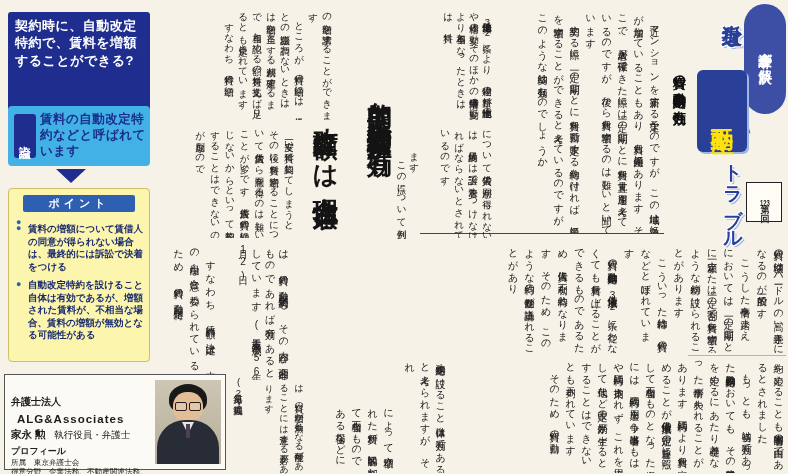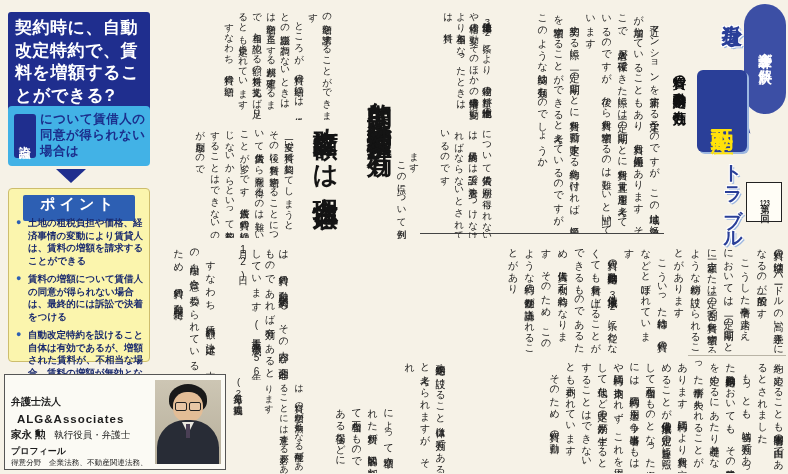--- a/index.html
+++ b/index.html
@@ -84,21 +84,21 @@
   .b7{left:222px;top:242px;width:68px;height:138px;line-height:13.5px;font-size:10px;letter-spacing:1.6px;}
   .b8{left:152px;top:242px;width:66px;height:138px;line-height:16px;font-size:10px;letter-spacing:1.6px;}
   .b9{left:446px;top:356px;width:340px;height:117px;line-height:16px;font-size:10px;}
   .b10{left:398px;top:356px;width:50px;height:117px;line-height:15.5px;font-size:10px;letter-spacing:0.6px;}
   .b11{left:312px;top:402px;width:84px;height:71px;line-height:16px;font-size:10px;}
   .b12{left:244px;top:378px;width:62px;height:96px;line-height:15px;font-size:9px;letter-spacing:-0.2px;}
   
   .qbox{
     position:absolute;left:8px;top:12px;width:142px;height:118px;
     background:#1f2e8e;border-radius:3px;color:#fff;
-    font-size:17px;font-weight:900;line-height:1.33;letter-spacing:0.5px;
+    font-size:13px;font-weight:900;line-height:1.33;letter-spacing:0.5px;
     padding:5px 7px;box-sizing:border-box;
   }
   .ronten{
     position:absolute;left:8px;top:106px;width:142px;height:60px;
     background:#42b2e6;border-radius:4px;box-sizing:border-box;padding:6px 5px 5px 6px;
   }
   .ronten-label{
     position:absolute;left:6px;top:8px;width:22px;height:44px;
     background:#1f2e8e;border-radius:3px;color:#fff;
     display:flex;align-items:center;justify-content:center;
@@ -111,22 +111,22 @@
   .tri{
     position:absolute;left:56px;top:169px;width:0;height:0;
     border-left:15px solid transparent;border-right:15px solid transparent;
     border-top:14px solid #1f2e8e;
   }
   .pointbox{
     position:absolute;left:8px;top:188px;width:142px;height:174px;
     background:#fbf5ad;border:1px solid #cdbd6d;border-radius:4px;box-sizing:border-box;
   }
   .point-header{
-    position:absolute;left:14px;top:6px;width:112px;height:26px;
-    background:#2d5fb3;color:#fff;font-size:15px;font-weight:bold;
+    position:absolute;left:14px;top:6px;width:112px;height:17px;
+    background:#2d5fb3;color:#fff;font-size:11px;font-weight:bold;
     text-align:center;line-height:17px;letter-spacing:4px;border-radius:2px;
   }
   .point-items{position:absolute;left:7px;top:28px;width:128px;}
   .point-item{position:relative;padding-left:12px;margin-bottom:6px;
     color:#1a2a6e;font-size:9.5px;font-weight:bold;line-height:1.32;}
   .point-item .bm{position:absolute;left:0;top:0;color:#2d5fb3;font-size:9px;}
   
   .authorbox{
     position:absolute;left:4px;top:374px;width:222px;height:96px;
     background:#fbfaf4;border:1px solid #555;box-sizing:border-box;padding:16px 6px;
@@ -201,30 +201,29 @@
   <div class="vt b10">改定特約を設けること自体は有効であると考えられますが、それ</div>
   <div class="vt b11">によって増額された賃料が、客観的に判断して不相当なものである場合などに</div>
   <div class="vt b12">は、賃料の増額が無効となる可能性があることには注意する必要があります。</div>
 
   <div class="qbox">契約時に、自動改定特約で、賃料を増額することができる?</div>
 
   <div class="ronten">
     <div class="ronten-label">
       <span class="txt">論点</span>
     </div>
-    <div class="ronten-text">について賃借人の同意が得られない場合は</div>
+    <div class="ronten-text">賃料の自動改定特約などと呼ばれています</div>
   </div>
   <div class="tri"></div>
 
   <div class="pointbox">
     <div class="point-header">ポイント</div>
     <div class="point-items">
       <div class="point-item">
         <span class="bm">●</span>
-        <span>土地の租税負担や価格、経済事情の変動により賃貸人は、賃料の増額を請求することができる</span>
       </div>
       <div class="point-item">
         <span class="bm">●</span>
         <span>賃料の増額について賃借人の同意が得られない場合は、最終的には訴訟で決着をつける</span>
       </div>
       <div class="point-item">
         <span class="bm">●</span>
         <span>自動改定特約を設けること自体は有効であるが、増額された賃料が、不相当な場合、賃料の増額が無効となる可能性がある</span>
       </div>
     </div>
@@ -235,20 +234,21 @@
       <span class="firm-type">弁護士法人</span>
     </div>
     <div>
       <span class="firm-name">ALG&amp;Associates</span>
     </div>
     <div class="person-line">
       <span>家永 勲</span>
       <span class="person-title">執行役員・弁護士</span>
     </div>
     <div class="profile-label">プロフィール</div>
+    <div class="profile-line">所属　東京弁護士会</div>
     <div class="profile-line">得意分野　企業法務、不動産関連法務、</div>
 
     <div class="photo">
       <div class="hair"></div>
       <div class="face"></div>
       <div class="glasses"></div>
       <div class="body"></div>
       <div class="shirt"></div>
       <div class="tie"></div>
     </div>

